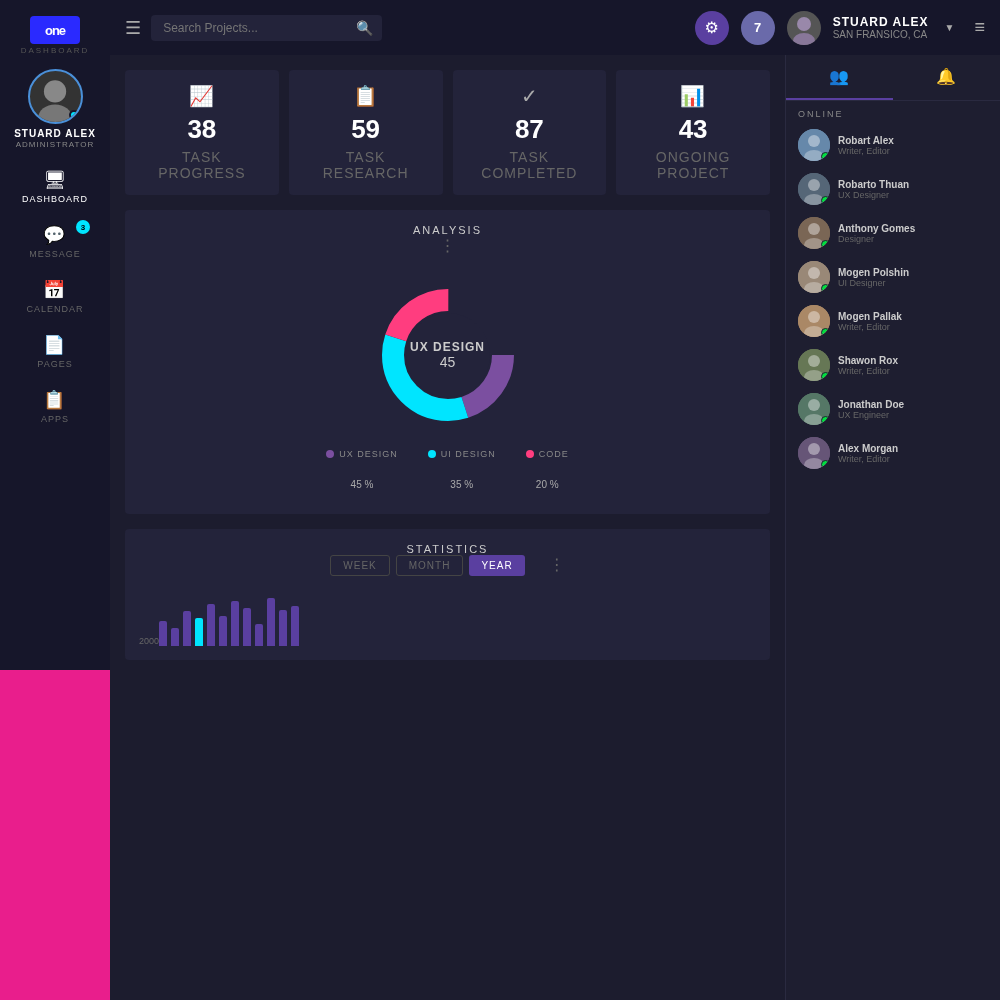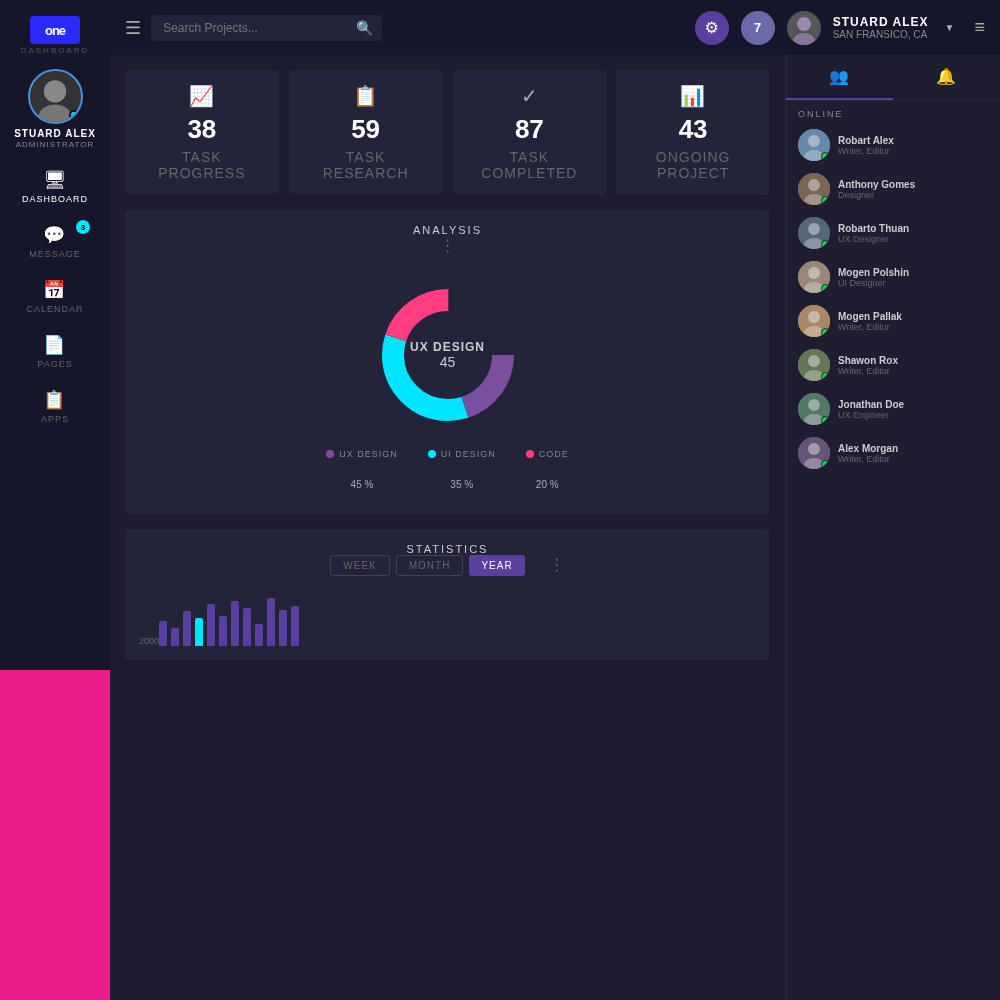--- a/index.html
+++ b/index.html
@@ -317,45 +317,45 @@
         <ellipse cx="16" cy="28" rx="10" ry="7" fill="rgba(255,255,255,0.3)"></ellipse>
       </svg>
       <div class="online-indicator"></div>
     </div>
     <div class="user-info">
       <div class="user-name">Robart Alex</div>
       <div class="user-role">Writer, Editor</div>
     </div>
   </div>
         <div class="user-item">
+    <div class="user-avatar" style="background:#556677">
+      <svg viewBox="0 0 32 32" xmlns="http://www.w3.org/2000/svg">
+        <rect width="32" height="32" fill="#556677"></rect>
+        <circle cx="16" cy="12" r="6" fill="rgba(255,255,255,0.4)"></circle>
+        <ellipse cx="16" cy="28" rx="10" ry="7" fill="rgba(255,255,255,0.3)"></ellipse>
+      </svg>
+      <div class="online-indicator"></div>
+    </div>
+    <div class="user-info">
+      <div class="user-name">Robarto Thuan</div>
+      <div class="user-role">UX Designer</div>
+    </div>
+  </div>
+        <div class="user-item">
     <div class="user-avatar" style="background:#7a6655">
       <svg viewBox="0 0 32 32" xmlns="http://www.w3.org/2000/svg">
         <rect width="32" height="32" fill="#7a6655"></rect>
         <circle cx="16" cy="12" r="6" fill="rgba(255,255,255,0.4)"></circle>
         <ellipse cx="16" cy="28" rx="10" ry="7" fill="rgba(255,255,255,0.3)"></ellipse>
       </svg>
       <div class="online-indicator"></div>
     </div>
     <div class="user-info">
       <div class="user-name">Anthony Gomes</div>
       <div class="user-role">Designer</div>
-    </div>
-  </div>
-        <div class="user-item">
-    <div class="user-avatar" style="background:#556677">
-      <svg viewBox="0 0 32 32" xmlns="http://www.w3.org/2000/svg">
-        <rect width="32" height="32" fill="#556677"></rect>
-        <circle cx="16" cy="12" r="6" fill="rgba(255,255,255,0.4)"></circle>
-        <ellipse cx="16" cy="28" rx="10" ry="7" fill="rgba(255,255,255,0.3)"></ellipse>
-      </svg>
-      <div class="online-indicator"></div>
-    </div>
-    <div class="user-info">
-      <div class="user-name">Robarto Thuan</div>
-      <div class="user-role">UX Designer</div>
     </div>
   </div>
         <div class="user-item">
     <div class="user-avatar" style="background:#998877">
       <svg viewBox="0 0 32 32" xmlns="http://www.w3.org/2000/svg">
         <rect width="32" height="32" fill="#998877"></rect>
         <circle cx="16" cy="12" r="6" fill="rgba(255,255,255,0.4)"></circle>
         <ellipse cx="16" cy="28" rx="10" ry="7" fill="rgba(255,255,255,0.3)"></ellipse>
       </svg>
       <div class="online-indicator"></div>

